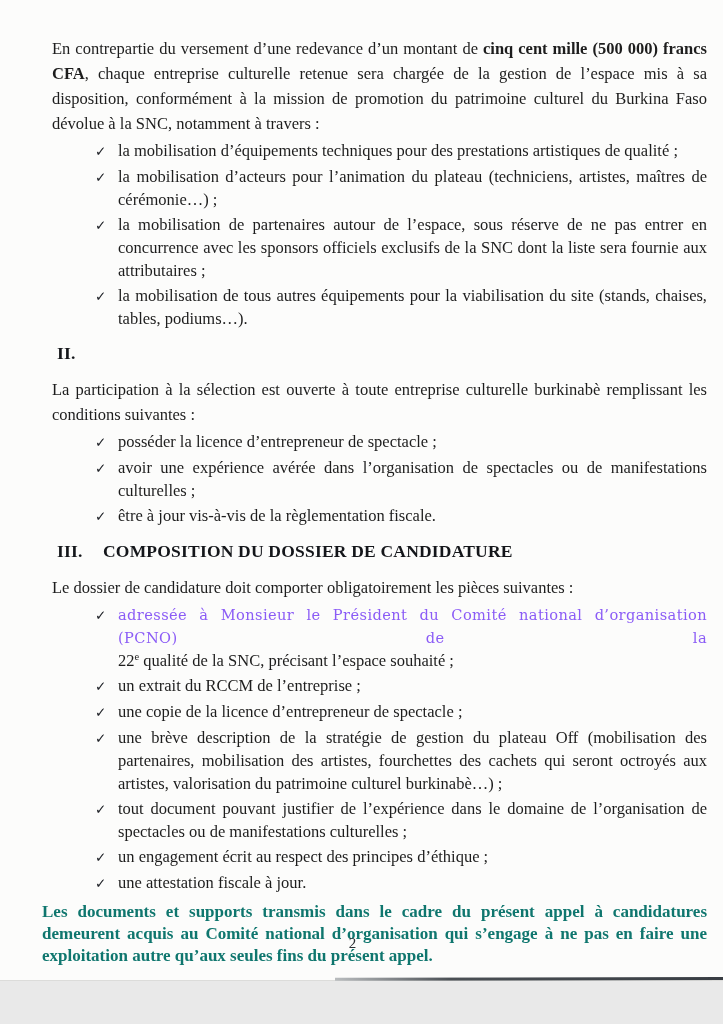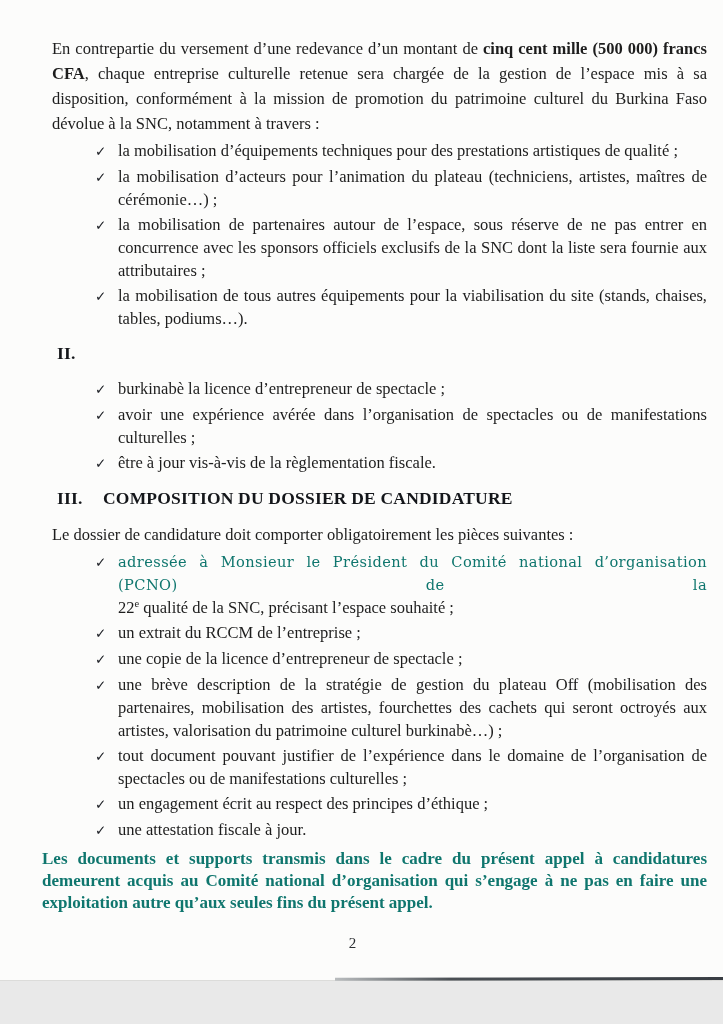--- a/index.html
+++ b/index.html
@@ -42,21 +42,21 @@
     flex:1;
     text-align:justify;
   }
   .bline{display:block;}
   .fill{text-align:justify;text-align-last:justify;}
   .altfont{
     font-family:"DejaVu Serif", serif;
     font-size:14.6px;
     letter-spacing:0.4px;
     line-height:23px;
-    color:#0f766e;
+    color:#8b5cf6;
   }
   sup{font-size:10.5px;line-height:0;}
   .heading{
     display:flex;
     font-weight:bold;
     font-size:17.5px;
     color:#14161a;
     margin:13px 0 13px 5px;
     letter-spacing:0.2px;
     gap:8px;
@@ -123,25 +123,26 @@
     <div class="bullet">
       <span class="check">✓</span>
       <span class="btext">la mobilisation de tous autres équipements pour la viabilisation du site (stands, chaises, tables, podiums…).</span>
     </div>
   </div>
 
   <div class="heading">
     <span class="hnum">II.</span>
   </div>
 
+  <p class="para">La participation à la sélection est ouverte à toute entreprise culturelle burkinabè remplissant les conditions suivantes :</p>
 
   <div class="bullets">
     <div class="bullet">
       <span class="check">✓</span>
-      <span class="btext">burkinabè la licence d’entrepreneur de spectacle ;</span>
+      <span class="btext">posséder la licence d’entrepreneur de spectacle ;</span>
     </div>
     <div class="bullet">
       <span class="check">✓</span>
       <span class="btext">avoir une expérience avérée dans l’organisation de spectacles ou de manifestations culturelles ;</span>
     </div>
     <div class="bullet">
       <span class="check">✓</span>
       <span class="btext">être à jour vis-à-vis de la règlementation fiscale.</span>
     </div>
   </div>

